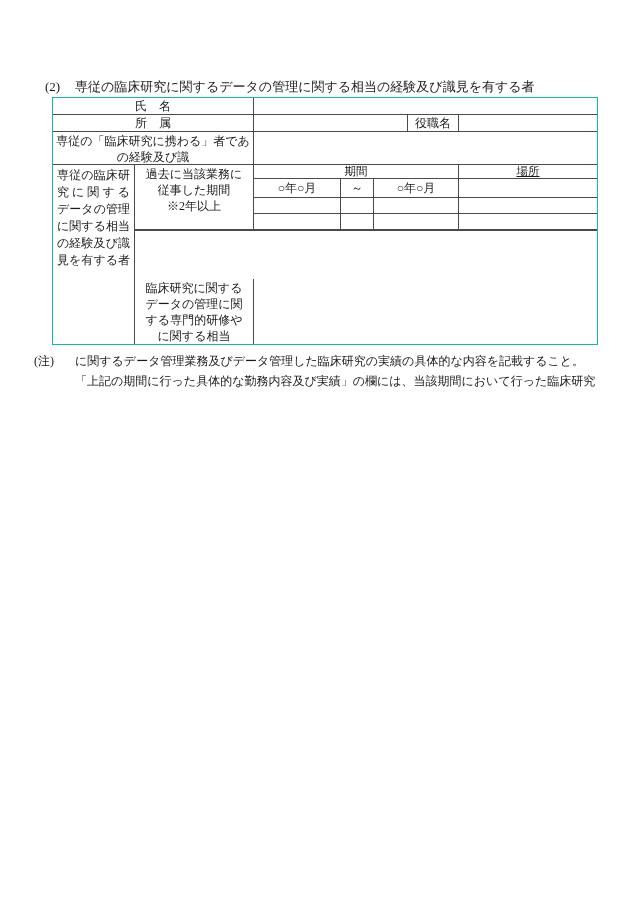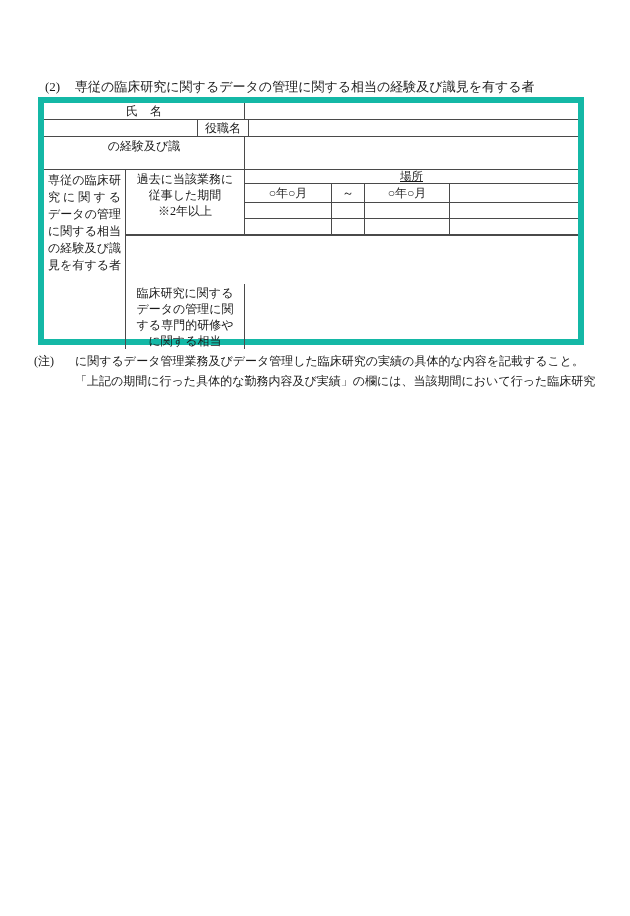--- a/index.html
+++ b/index.html
@@ -15,23 +15,23 @@
 
   
   .doc-title {
     position: absolute; left: 45px; top: 79px;
     display: flex; font-size: 13px; line-height: 16px; white-space: nowrap;
   }
   .doc-title .t-label { width: 30px; }
 
   
   .form-table {
-    position: absolute; left: 38px; top: 97px;
+    position: absolute; left: 52px; top: 97px;
     width: 546px; height: 248px;
-    border: 6px solid #14b8a6;
+    border: 1px solid #14b8a6;
     background: #fff;
     font-size: 12px;
   }
   .row { display: flex; border-bottom: 1px solid #4a4a4a; }
   .row.last { border-bottom: none; }
   .cell { border-right: 1px solid #4a4a4a; overflow: hidden; }
   .cell.last { border-right: none; }
 
   .r-name, .r-aff { height: 17px; }
   .r-desc { height: 33px; }
@@ -90,27 +90,29 @@
   </div>
 
   <div class="form-table">
 
     <div class="row r-name">
       <div class="cell c-toplabel center-line">氏　名</div>
       <div class="cell c-flex last"></div>
     </div>
 
     <div class="row r-aff">
+      <div class="cell c-toplabel center-line">所　属</div>
       <div class="cell c-affval"></div>
       <div class="cell c-poslabel center-line">役職名</div>
       <div class="cell c-posval last"></div>
     </div>
 
     <div class="row r-desc">
       <div class="cell c-toplabel lines-center">
+          <div>専従の「臨床研究に携わる」者であ</div>
           <div>の経験及び識</div>
         </div>
       <div class="cell c-flex last"></div>
     </div>
 
     <div class="row r-main last">
       <div class="cell c-mainlabel">
           <div>専従の臨床研</div>
           <div>究に関する</div>
           <div>データの管理</div>
@@ -122,20 +124,21 @@
       <div class="main-right">
 
         <div class="sub-row sub-a">
           <div class="cell c-sublabel lines-center">
               <div>過去に当該業務に</div>
               <div>従事した期間</div>
               <div>※2年以上</div>
             </div>
           <div class="period-area">
             <div class="p-row p-head">
+              <div class="cell c-period-head center-line">期間</div>
               <div class="cell c-place center-line">場所</div>
             </div>
             <div class="p-row p-d1">
               <div class="cell c-from center-line">○年○月</div>
               <div class="cell c-tilde center-line">～</div>
               <div class="cell c-to center-line">○年○月</div>
               <div class="cell c-place"></div>
             </div>
             <div class="p-row p-d2">
               <div class="cell c-from"></div>

